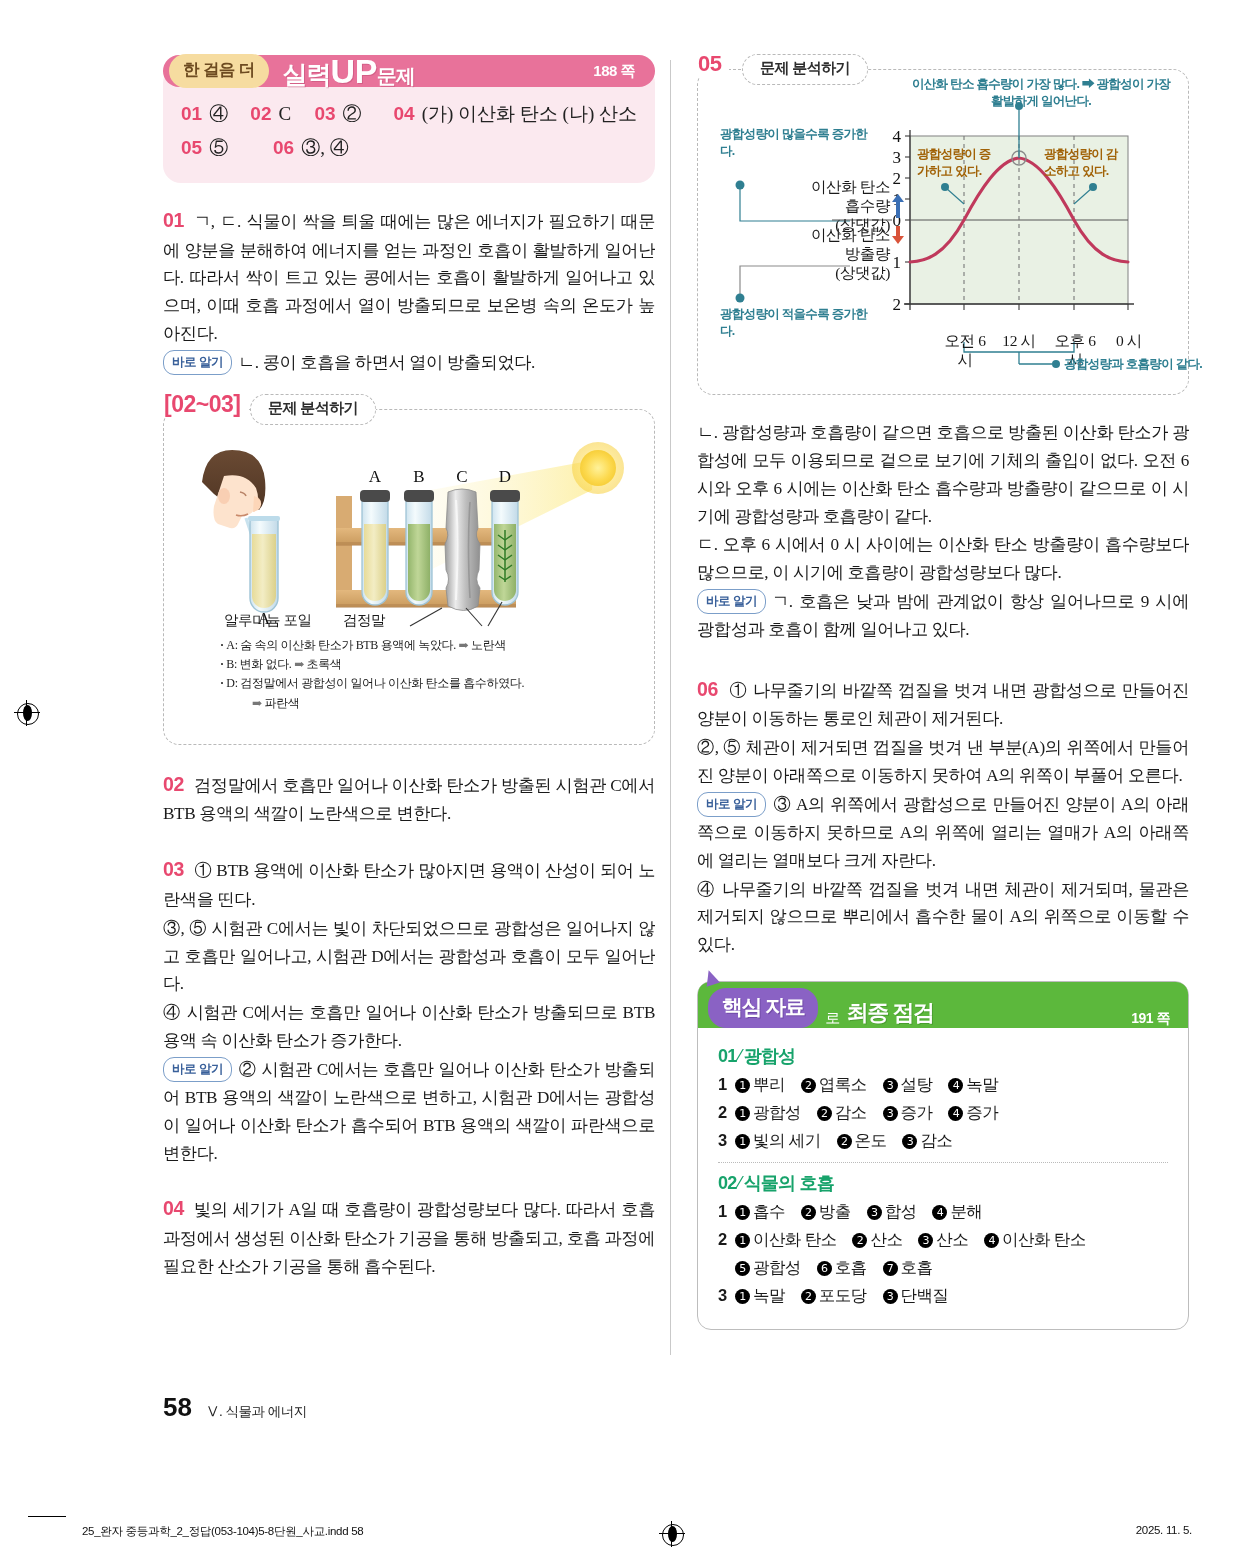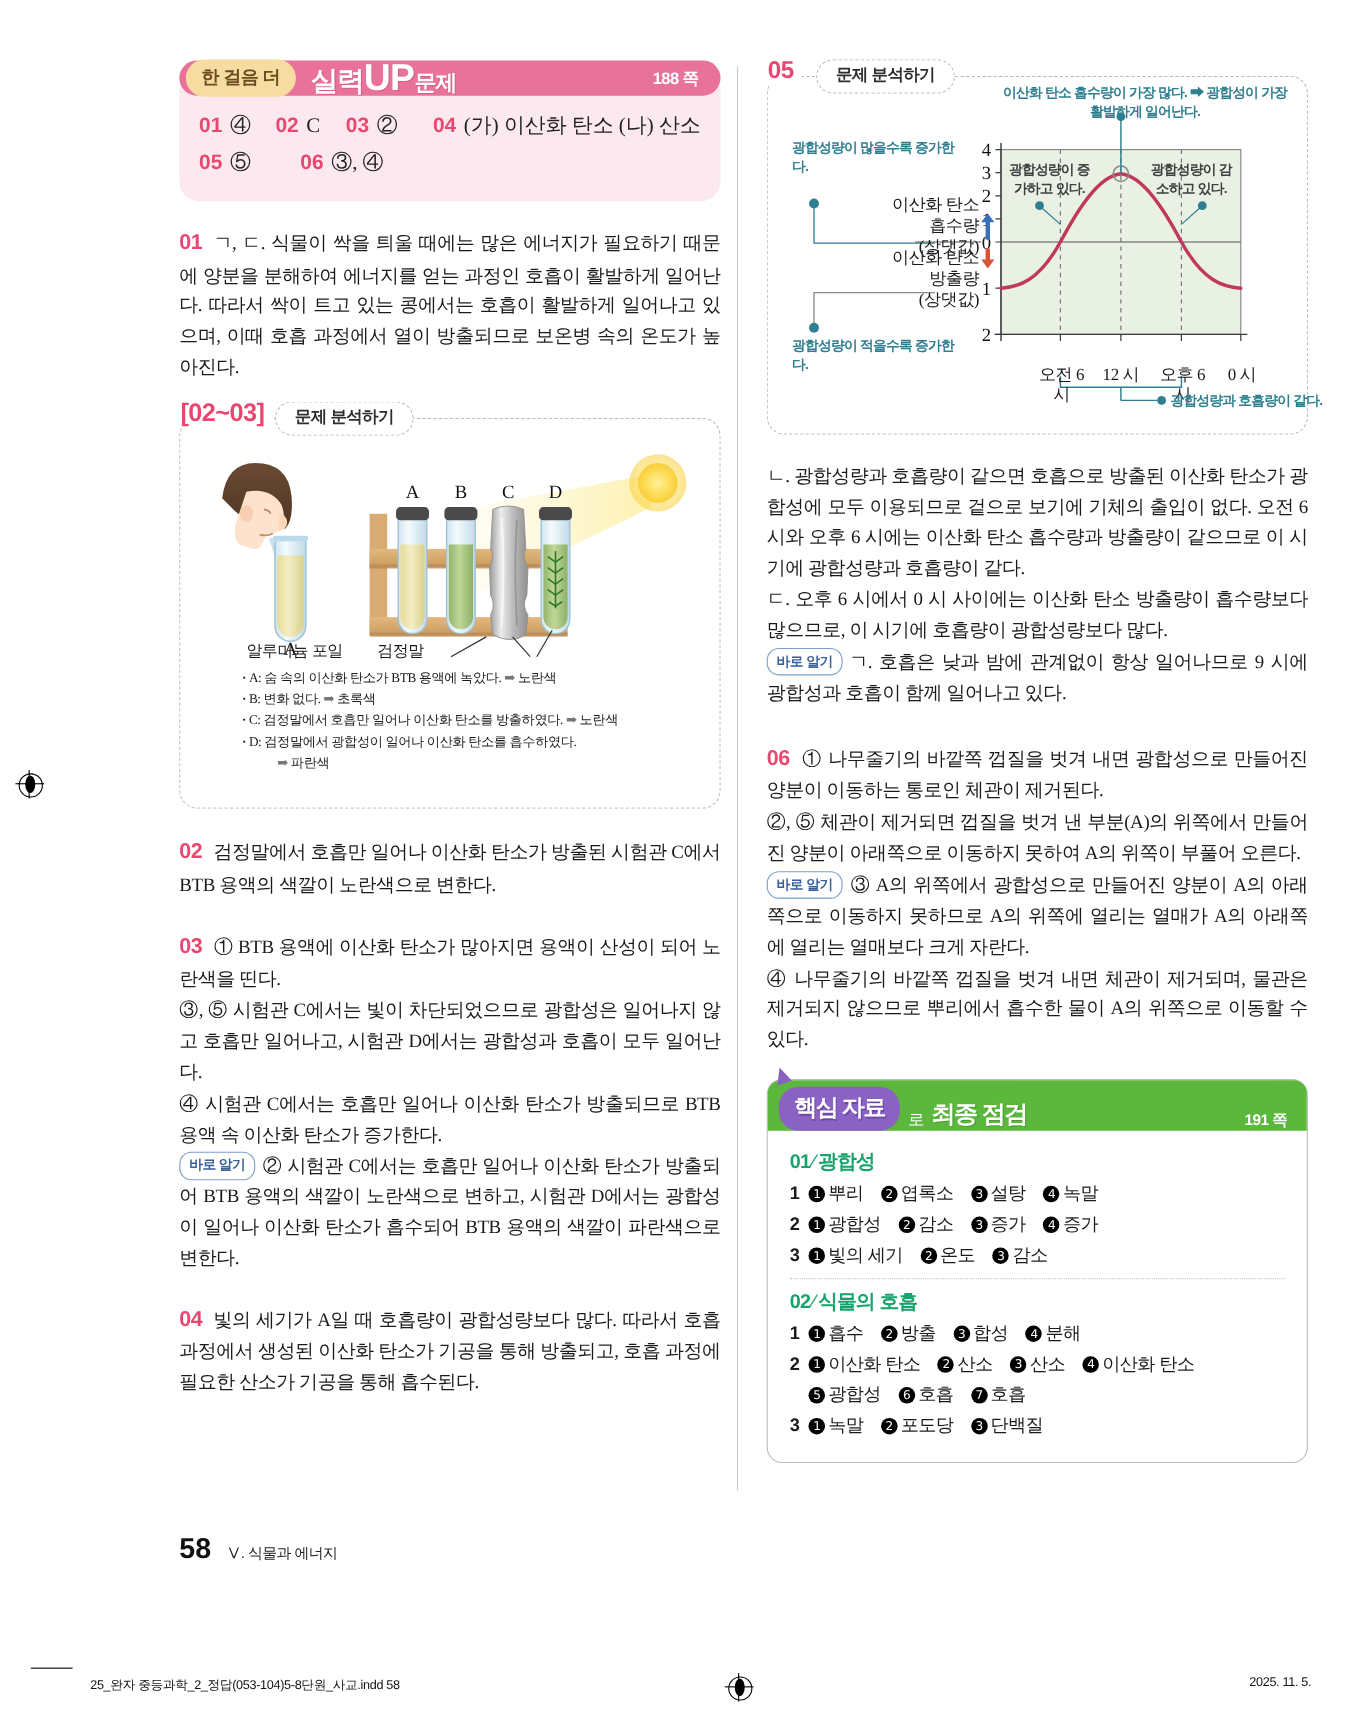--- a/index.html
+++ b/index.html
@@ -189,21 +189,21 @@
   .chartwrap { position: relative; height: 300px; }
   .ann {
     position: absolute;
     font-family: "Liberation Sans", sans-serif;
     font-size: 12.5px;
     font-weight: bold;
     letter-spacing: -0.7px;
     line-height: 1.32;
   }
   .ann-teal { color: #2f7f91; }
-  .ann-in   { color: #404040; text-align: center; }
+  .ann-in   { color: #a16207; }
   .axis-lab {
     position: absolute;
     font-family: "Liberation Serif", serif;
     font-size: 15.5px;
     text-align: right;
     line-height: 1.22;
     letter-spacing: -0.4px;
   }
 
   
@@ -372,20 +372,23 @@
             <span class="ans-no">06</span>
             <span class="ans-val">③, ④</span>
           </div>
         </div>
       </div>
     </div>
 
     <div class="qblock">
       <p class="ptext">
         <span class="qnum">01</span><span>ㄱ, ㄷ. 식물이 싹을 틔울 때에는 많은 에너지가 필요하기 때문에 양분을 분해하여 에너지를 얻는 과정인 호흡이 활발하게 일어난다. 따라서 싹이 트고 있는 콩에서는 호흡이 활발하게 일어나고 있으며, 이때 호흡 과정에서 열이 방출되므로 보온병 속의 온도가 높아진다.</span>
+      </p>
+      <p class="ptext">
+        <span class="tag-baro">바로 알기</span><span>ㄴ. 콩이 호흡을 하면서 열이 방출되었다.</span>
       </p>
     </div>
 
     <div class="analysis" style="margin-top:32px;">
       <div class="analysis-label">[02~03]</div>
       <div class="analysis-head">
         <div class="analysis-pill">문제 분석하기</div>
       </div>
 
       <div class="figure">
@@ -510,25 +513,20 @@
           <span>A: 숨 속의 이산화 탄소가 BTB 용액에 녹았다.</span>
           <span class="arrow">➡</span>
           <span>노란색</span>
         </li>
         <li>
           <span>B: 변화 없다.</span>
           <span class="arrow">➡</span>
           <span>초록색</span>
         </li>
         <li>
-          <span>C: 검정말에서 호흡만 일어나 이산화 탄소를 방출하였다.</span>
-          <span class="arrow">➡</span>
-          <span>노란색</span>
-        </li>
-        <li>
           <span>D: 검정말에서 광합성이 일어나 이산화 탄소를 흡수하였다.</span>
         </li>
         <li class="noBullet">
           <span class="arrow">➡</span>
           <span>파란색</span>
         </li>
       </ul>
     </div>
 
     <div class="qblock">

